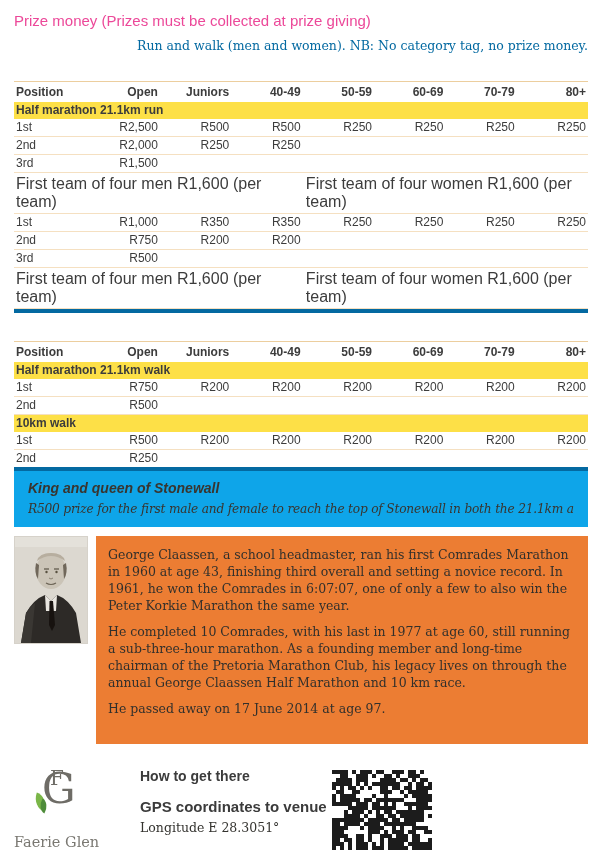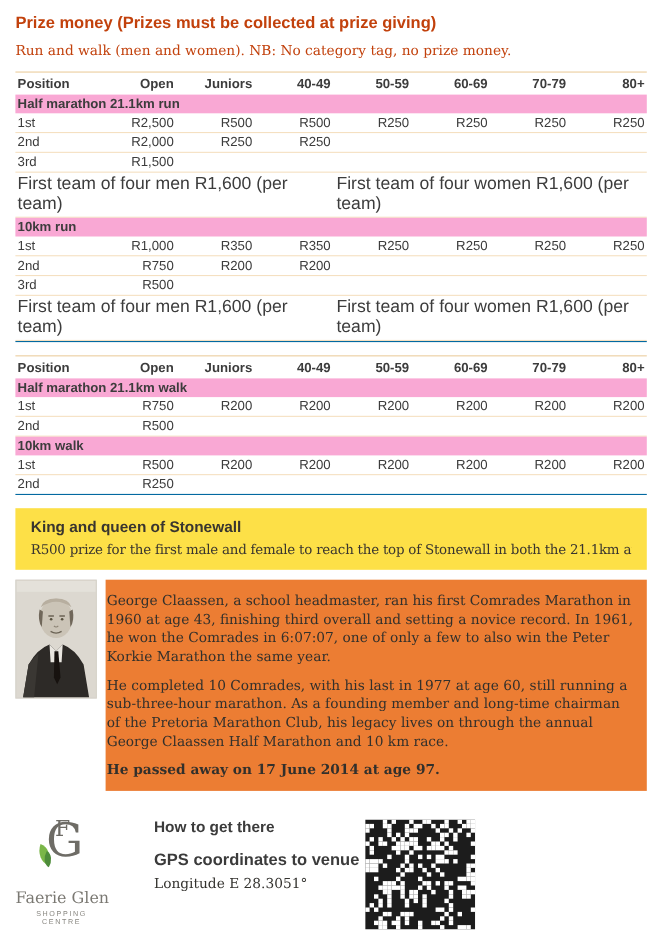--- a/index.html
+++ b/index.html
@@ -4,50 +4,50 @@
 <style>
   * { margin:0; padding:0; box-sizing:border-box; }
   html,body { background:#fff; }
   body {
     width:602px; height:850px; overflow:hidden;
     font-family:"Liberation Sans", sans-serif;
     color:#3c3c3c;
   }
   .page { padding:9px 14px 0 14px; }
 
-  h1.title { font-size:15px; font-weight:bold; color:#c2410c; margin-top:3px; }
-  .subtitle { font-family:"DejaVu Serif", serif; font-size:12.5px; color:#c2410c; margin-top:9px; }
+  h1.title { font-size:15px; font-weight:normal; color:#ec4899; margin-top:3px; }
+  .subtitle { font-family:"DejaVu Serif", serif; font-size:12.5px; color:#0369a1; margin-top:9px;text-align:right; }
 
   
-  .ptable { margin-top:12px; border-top:1px solid #ecce9e; border-bottom:1px solid #0369a1; }
+  .ptable { margin-top:28px; border-top:1px solid #ecce9e; border-bottom:4px solid #0369a1; }
   .trow { display:flex; align-items:center; min-height:16px; border-bottom:1px solid #f5e0c1; }
   .trow.thead { min-height:20px; border-bottom:none; font-weight:bold; }
-  .trow.section { background:#f9a8d4; border-bottom:none; min-height:17px; font-weight:bold; }
+  .trow.section { background:#fde047; border-bottom:none; min-height:17px; font-weight:bold; }
   .trow:last-child { border-bottom:none; }
   .tcell { font-size:12px; line-height:15px; padding:1px 2px; }
   .tcell.pos { width:13%; text-align:left; }
   .tcell.num { flex:1; text-align:right; }
   .tcell.full { width:100%; }
   .trow.teamrow { border-bottom:1px solid #f5e0c1; }
   .teamrow .tnote { font-size:16px; padding:2px 2px; }
   .teamrow .tnote.left { width:50.5%; }
   .teamrow .tnote.right { flex:1; }
 
   
-  .stonewall { background:#fde047; margin-top:12px; padding:9px 14px 11px 14px; }
+  .stonewall { background:#0ea5e9; padding:9px 14px 11px 14px;font-style:italic; }
   .stonewall h2 { font-size:14px; font-weight:bold; color:#39352f; }
   .stonewall p { font-family:"DejaVu Serif", serif; font-size:12.2px; letter-spacing:-0.2px; color:#39352f; margin-top:6px; white-space:nowrap; overflow:hidden; }
 
   
   .bio { display:flex; margin-top:9px; align-items:flex-start; }
   .photo { width:74px; height:108px; flex:0 0 74px; border:1px solid #d6d2ca; background:#dbd7cf; }
   .photo svg { display:block; }
-  .bio-box { background:#ec7d33; margin-left:8px; flex:1; padding:10px 12px 11px 1px; min-height:149px; }
+  .bio-box { background:#ec7d33; margin-left:8px; flex:1; padding:10px 12px 11px 12px; min-height:149px; }
   .bio-box p { font-family:"DejaVu Serif", serif; font-size:12.5px; line-height:17px; color:#32302c; margin-bottom:9px; }
-  .bio-box p:last-child { margin-bottom:0;font-weight:bold; }
+  .bio-box p:last-child { margin-bottom:16px; }
 
   
   .directions { display:flex; margin-top:20px; }
   .fg-logo { width:84px; flex:0 0 84px; text-align:center; padding-top:6px; }
   .fg-mono { position:relative; width:44px; height:48px; margin:0 auto; }
   .fg-mono .g { font-family:"DejaVu Serif", serif; font-size:42px; color:#6e6c66; position:absolute; left:8px; top:-6px; font-weight:normal; }
   .fg-mono .f { font-family:"DejaVu Serif", serif; font-size:20px; color:#6e6c66; position:absolute; left:16px; top:-4px; }
   .fg-leaf { position:absolute; left:0px; top:24px; width:13px; height:16px; background:#7ab648; border-radius:0 100% 0 100%; transform:rotate(18deg); }
   .fg-leaf2 { position:absolute; left:5px; top:30px; width:9px; height:12px; background:#4e8c3a; border-radius:0 100% 0 100%; transform:rotate(30deg); }
   .fg-name { font-family:"DejaVu Serif", serif; font-size:14.5px; color:#7a7872; margin-top:16px; white-space:nowrap; }
@@ -111,23 +111,20 @@
           <div class="tcell num"></div>
           <div class="tcell num"></div>
           <div class="tcell num"></div>
           <div class="tcell num"></div>
           <div class="tcell num"></div>
           <div class="tcell num"></div>
         </div>
         <div class="trow teamrow">
           <div class="tnote left">First team of four men R1,600 (per team)</div>
           <div class="tnote right">First team of four women R1,600 (per team)</div>
-        </div>
-        <div class="trow section">
-          <div class="tcell full">10km run</div>
         </div>
         <div class="trow">
           <div class="tcell pos">1st</div>
           <div class="tcell num">R1,000</div>
           <div class="tcell num">R350</div>
           <div class="tcell num">R350</div>
           <div class="tcell num">R250</div>
           <div class="tcell num">R250</div>
           <div class="tcell num">R250</div>
           <div class="tcell num">R250</div>

